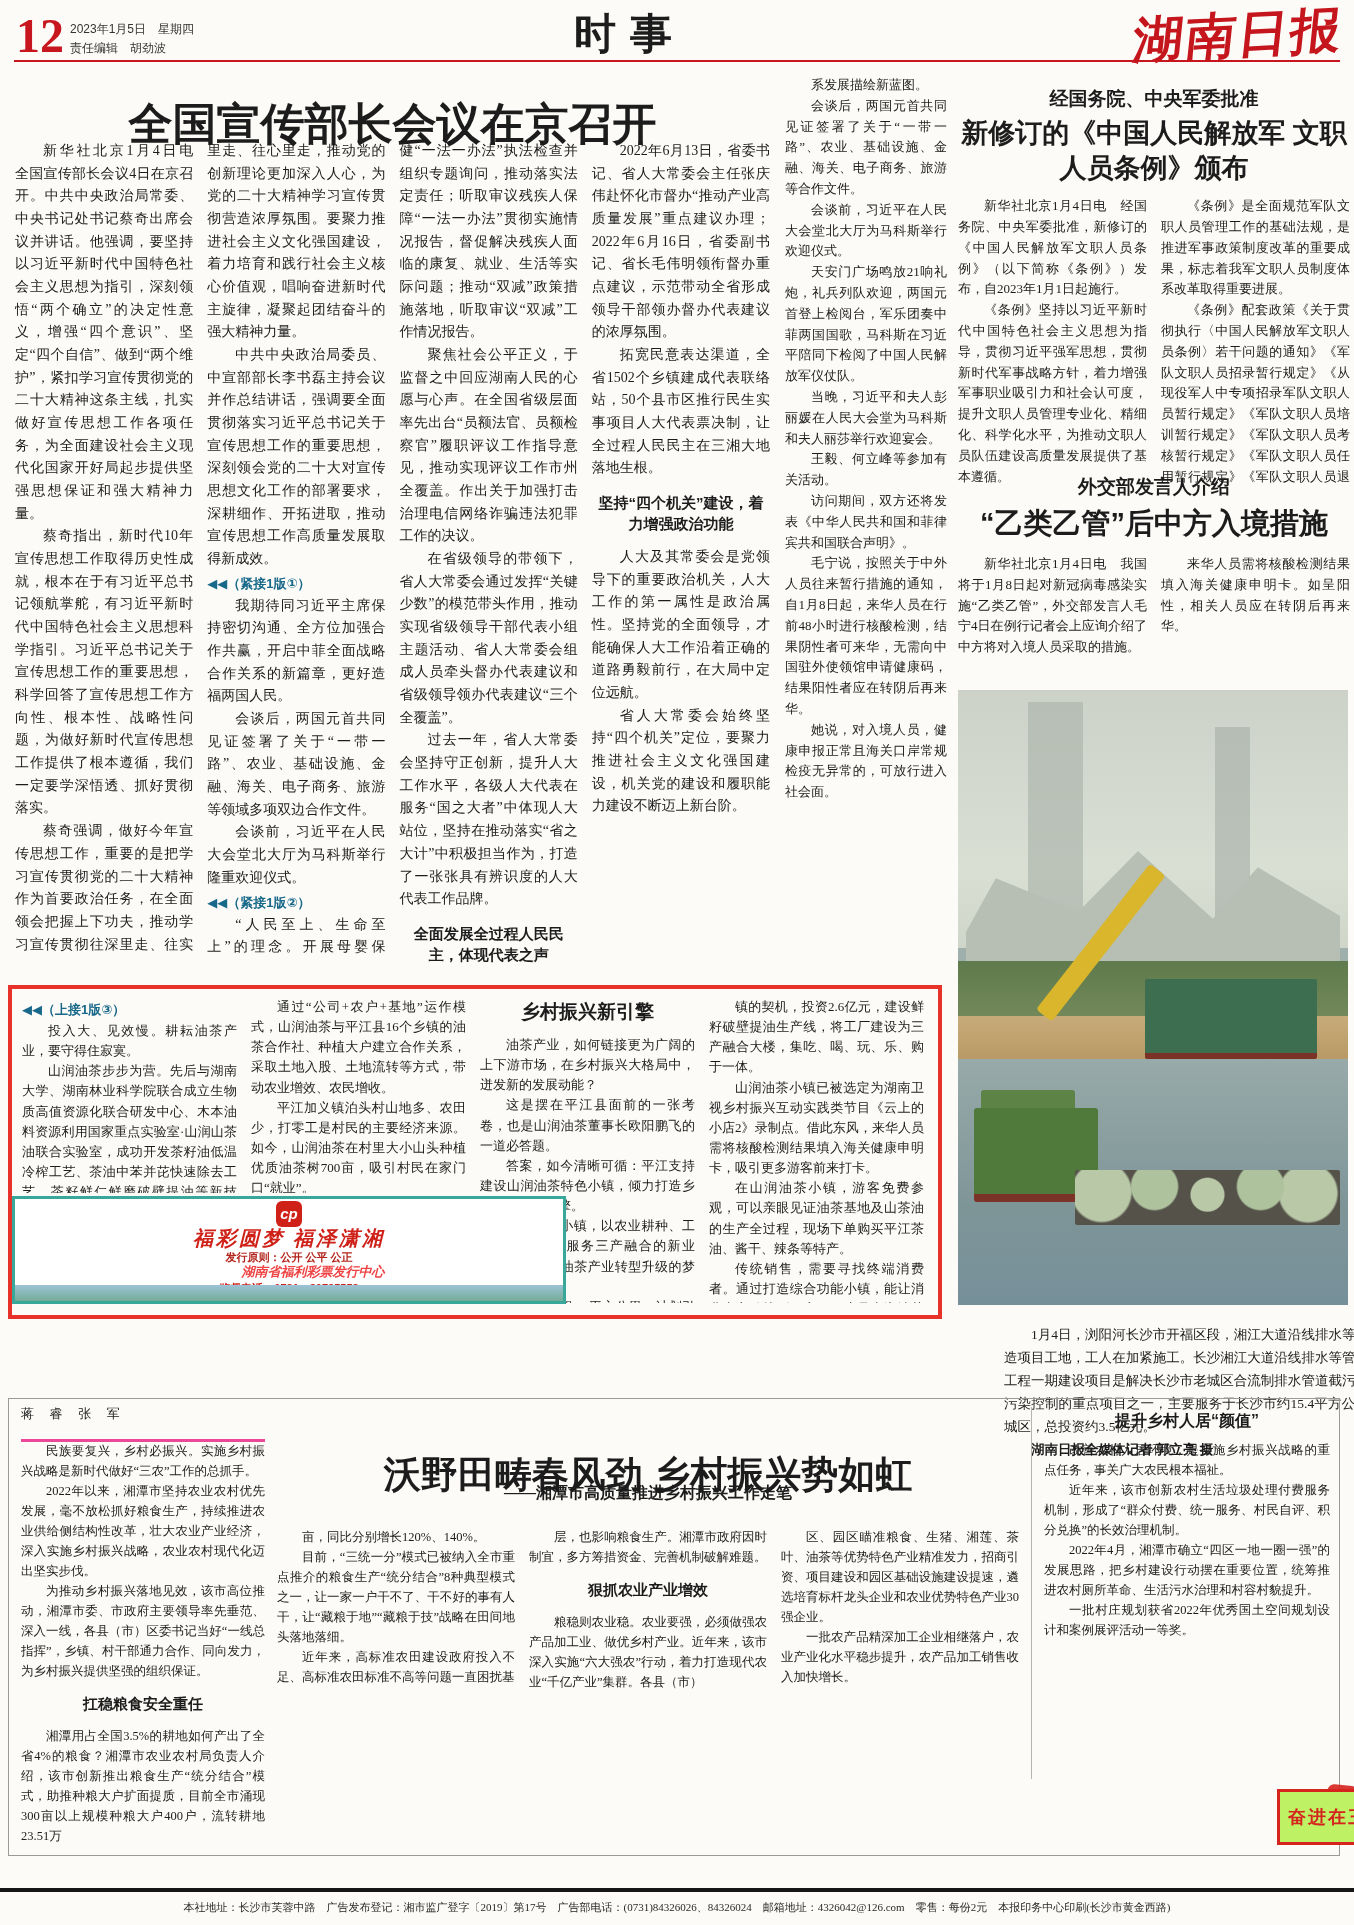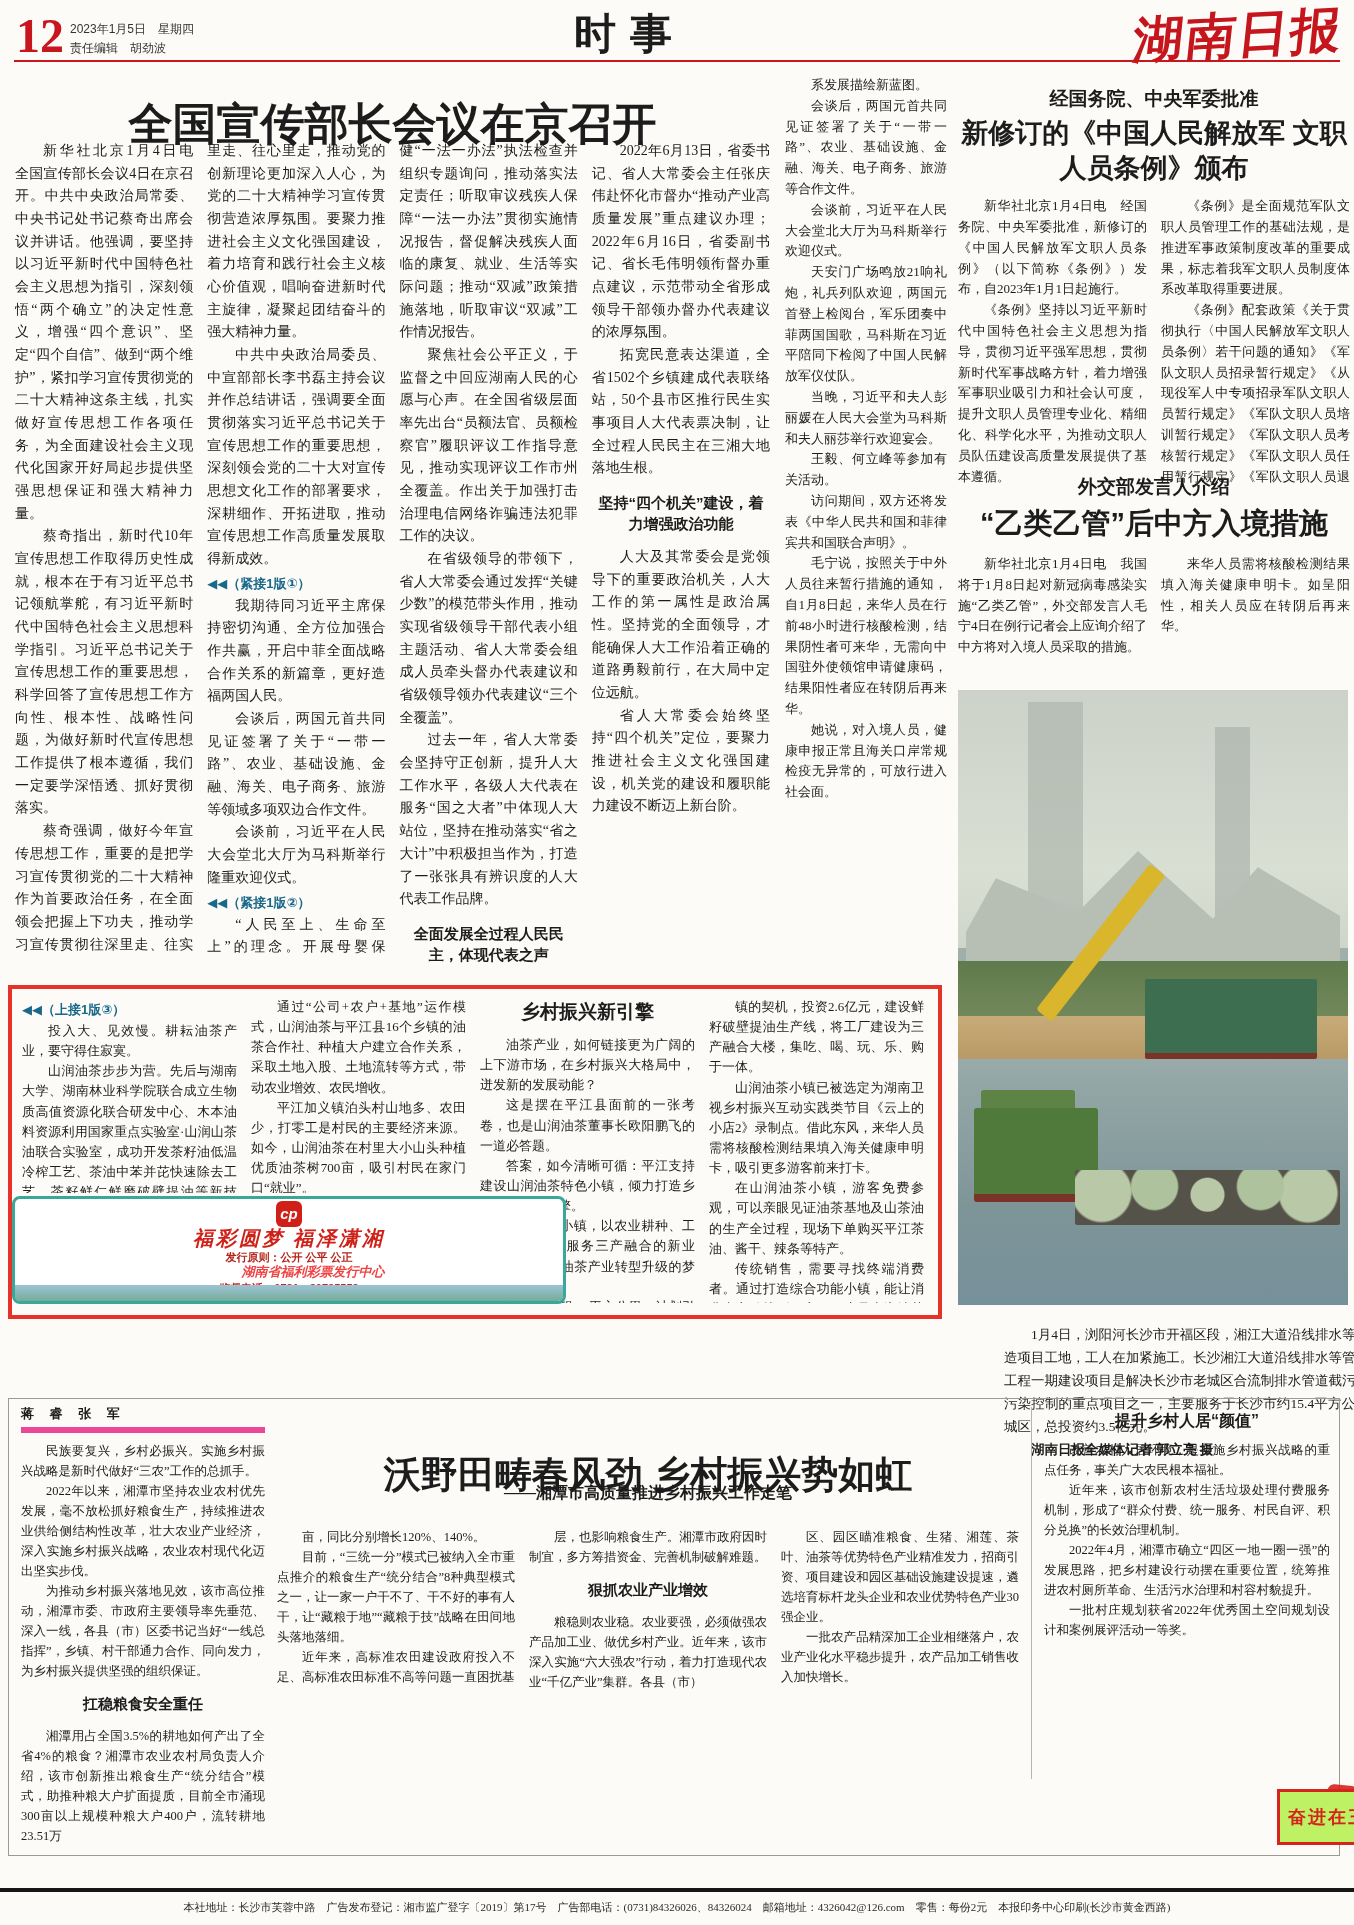--- a/index.html
+++ b/index.html
@@ -74,36 +74,36 @@
   .credit{text-align:right;font-weight:bold;font-size:13px;margin-top:2px;}
   
   .redbox{left:8px;top:985px;width:926px;height:326px;border:4px solid #e63228;}
   .rb-cols{position:absolute;left:10px;top:8px;width:902px;height:306px;display:flex;gap:14px;}
   .rb-col{flex:1;overflow:hidden;}
   .rb-short{height:196px;}
   .rb-cols p.para{font-size:13px;line-height:1.55;}
   .rb-subhead{font-family:"Liberation Sans","DejaVu Sans",sans-serif;font-weight:bold;
               font-size:19px;text-align:center;margin:2px 0 10px;}
   
-  .ad{left:12px;top:1196px;width:548px;height:102px;border:3px solid #39a79a;border-radius:8px;
+  .ad{left:12px;top:1196px;width:548px;height:102px;border:3px solid #39a79a;border-radius:0;
       background:#fff;text-align:center;overflow:hidden;font-family:"Liberation Sans","DejaVu Sans",sans-serif;}
   .ad-logo{display:inline-block;width:26px;height:26px;margin-top:2px;background:#cf2118;color:#fff;
            border-radius:6px;font-style:italic;font-weight:bold;font-size:15px;line-height:26px;}
   .ad-title{font-size:20px;font-weight:bold;color:#cf2118;letter-spacing:3px;line-height:1.15;
             font-family:"Liberation Serif","DejaVu Serif",serif;font-style:italic;}
   .ad-principle{font-size:11px;font-weight:bold;color:#b3251c;line-height:1.3;}
   .ad-org{font-size:13px;font-weight:bold;color:#ef4444;font-style:italic;line-height:1.3;padding-left:48px;}
   .ad-phone{font-size:11px;font-weight:bold;color:#cf2118;line-height:1.3;}
   .ad-skyline{position:absolute;left:0;bottom:0;width:100%;height:16px;
               background:linear-gradient(#9cc3d6,#74ac97),
               repeating-linear-gradient(90deg,rgba(60,90,90,.35) 0 6px,transparent 6px 14px);}
   
   .bottom{left:8px;top:1398px;width:1330px;height:456px;border:1px solid #9a9a96;}
-  .byline{position:absolute;left:12px;top:6px;width:244px;font-size:13px;font-weight:bold;
-          letter-spacing:6px;border-bottom:6px solid #ec4899;padding-bottom:4px;
+  .byline{position:absolute;left:12px;top:6px;width:244px;font-size:13px;font-weight:normal;
+          letter-spacing:6px;border-bottom:3px solid #ec4899;padding-bottom:16px;
           font-family:"Liberation Sans","DejaVu Sans",sans-serif;}
   .bt-colA{position:absolute;left:12px;top:42px;width:244px;height:404px;overflow:hidden;}
   .bt-head{position:absolute;left:268px;top:20px;width:742px;text-align:center;font-size:37px;
            font-weight:bold;font-family:"Liberation Sans","DejaVu Sans",sans-serif;}
   .bt-sub{position:absolute;left:268px;top:84px;width:742px;text-align:center;font-size:16px;
           font-weight:bold;}
   .bt-col{position:absolute;top:128px;width:238px;height:318px;overflow:hidden;}
   .bt-colB{left:268px;} .bt-colC{left:520px;} .bt-colD{left:772px;}
   .bottom p.para{font-size:12.5px;line-height:1.6;}
   .bt-colE{position:absolute;left:1022px;top:8px;width:286px;height:372px;overflow:hidden;

